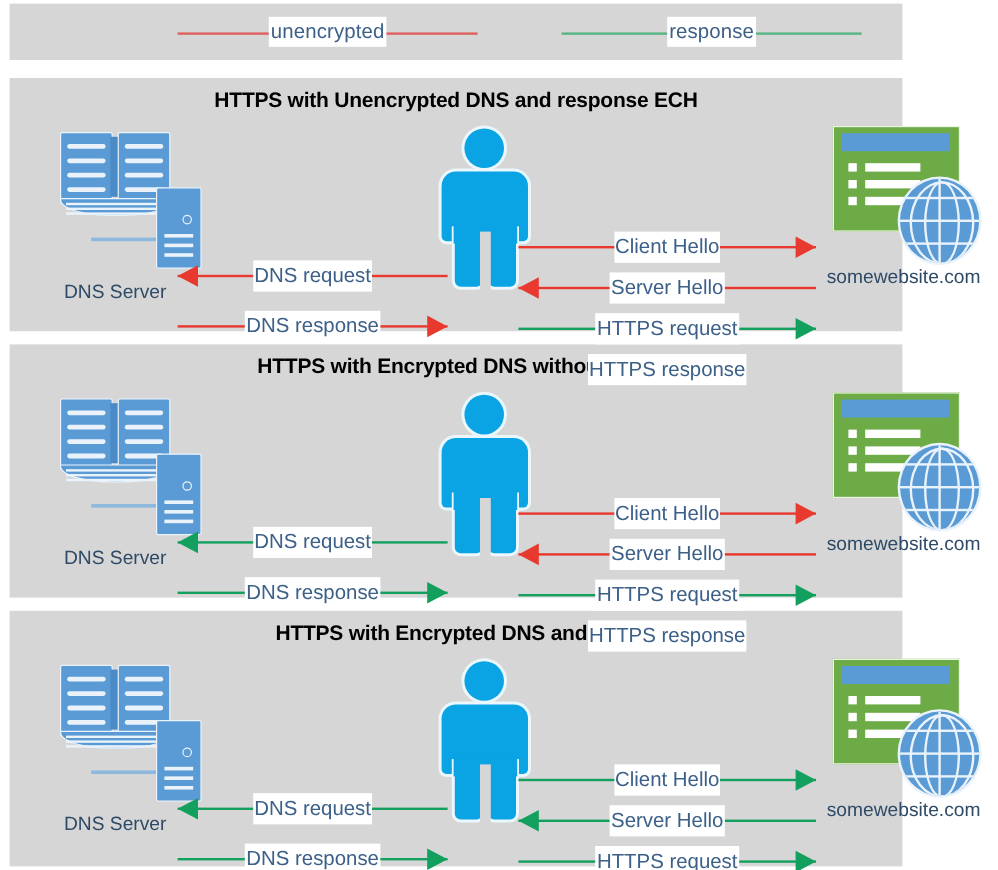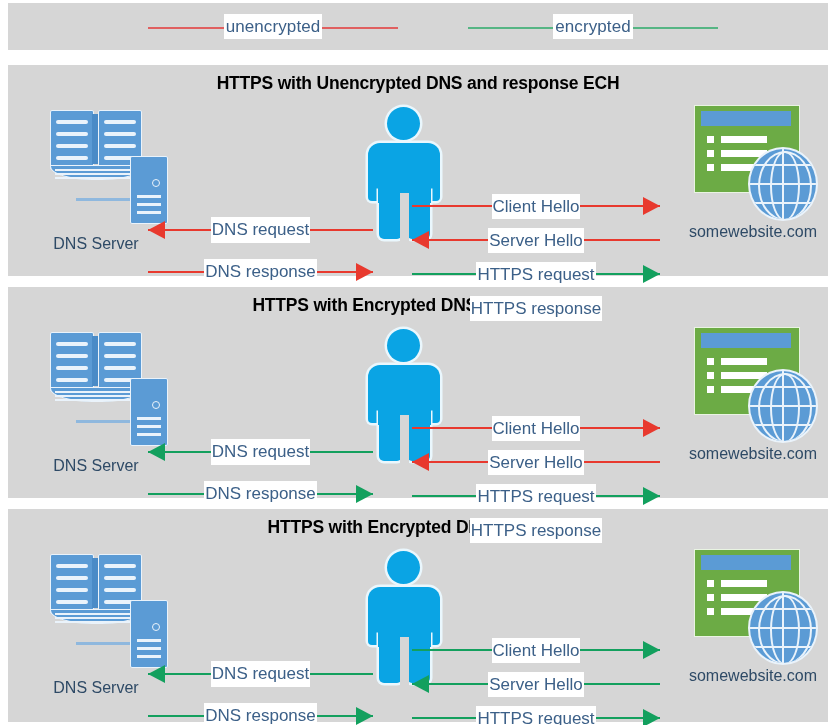--- a/index.html
+++ b/index.html
@@ -2,21 +2,21 @@
 <html><head>
 <meta charset="utf-8">
 <style>
   html,body{margin:0;padding:0;background:#ffffff;}
   body{
     width:832px;height:725px;
     font-family:"Liberation Sans","DejaVu Sans",sans-serif;
     overflow:hidden;position:relative;
   }
   .panel{
-    position:absolute;left:8px;width:820px;
+    position:absolute;left:8px;width:744px;
     background:#d6d6d6;
   }
   
   #legend{top:3px;height:47px;}
   .legend-item{position:absolute;top:0;height:47px;display:flex;align-items:center;}
   .legend-line{height:0;border-top:2px solid;width:100%;position:absolute;top:50%;left:0;}
   .legend-label{
     position:relative;z-index:2;background:#ffffff;
     color:#3c6088;font-size:17px;line-height:1;
     padding:4px 2px;margin:0 auto;letter-spacing:.1px;
@@ -141,33 +141,33 @@
     padding:2px 1px;margin:0 auto;
   }
   .red .line{border-color:#e8392e;}
   .red.to-right .arrow{border-left-color:#e8392e;}
   .red.to-left .arrow{border-right-color:#e8392e;}
   .green .line{border-color:#13a05e;}
   .green.to-right .arrow{border-left-color:#13a05e;}
   .green.to-left .arrow{border-right-color:#13a05e;}
 
   .left-msg{left:140px;width:225px;}
-  .right-msg{left:404px;width:248px;align-items:flex-end;}
+  .right-msg{left:424px;width:248px;}
 </style>
 </head>
 <body>
 
 <div class="panel" id="legend">
   <div class="legend-item" id="legend-unencrypted">
     <div class="legend-line"></div>
     <span class="legend-label">unencrypted</span>
   </div>
   <div class="legend-item" id="legend-encrypted">
     <div class="legend-line"></div>
-    <span class="legend-label">encrypted</span>
+    <span class="legend-label">response</span>
   </div>
 </div>
 
 <div class="panel diagram" id="panel-1">
     <div class="title">HTTPS with Unencrypted DNS and response ECH</div>
     <div class="actor dns-group">
       <div class="book">
         <div class="book-half left">
           <div class="book-line" style="top:9px"></div>
           <div class="book-line" style="top:21px"></div>

